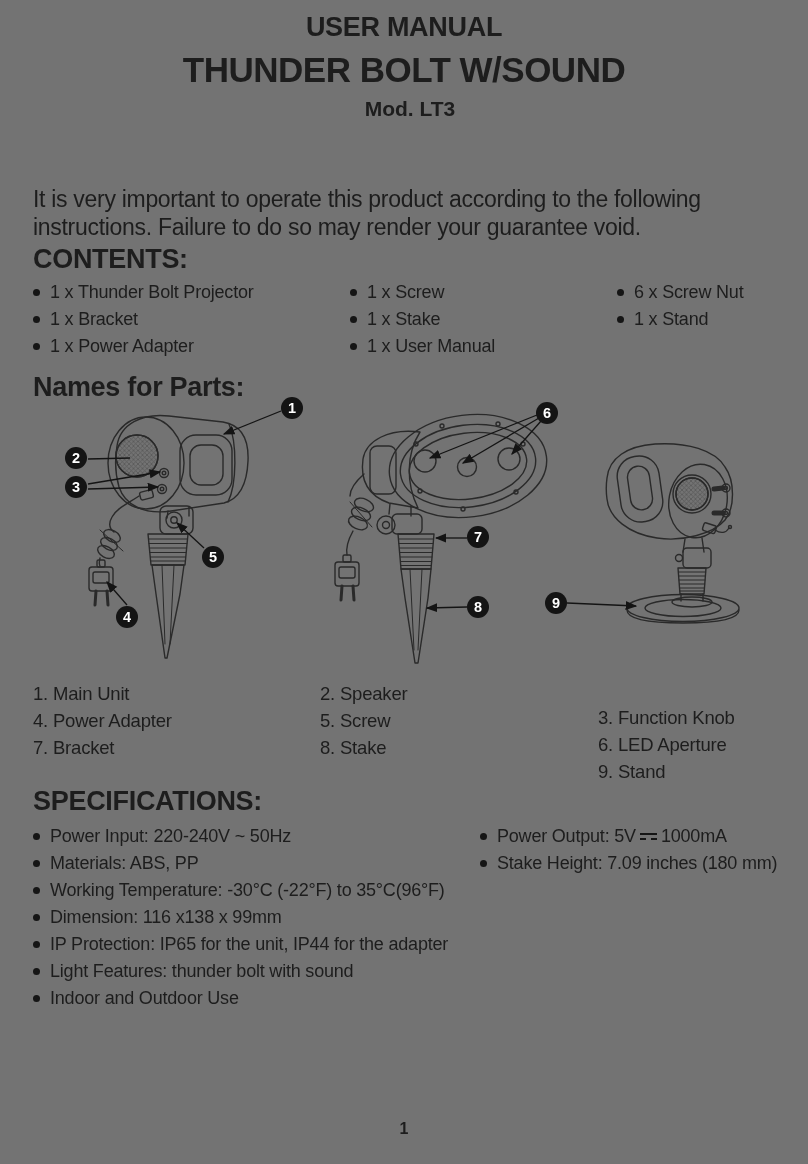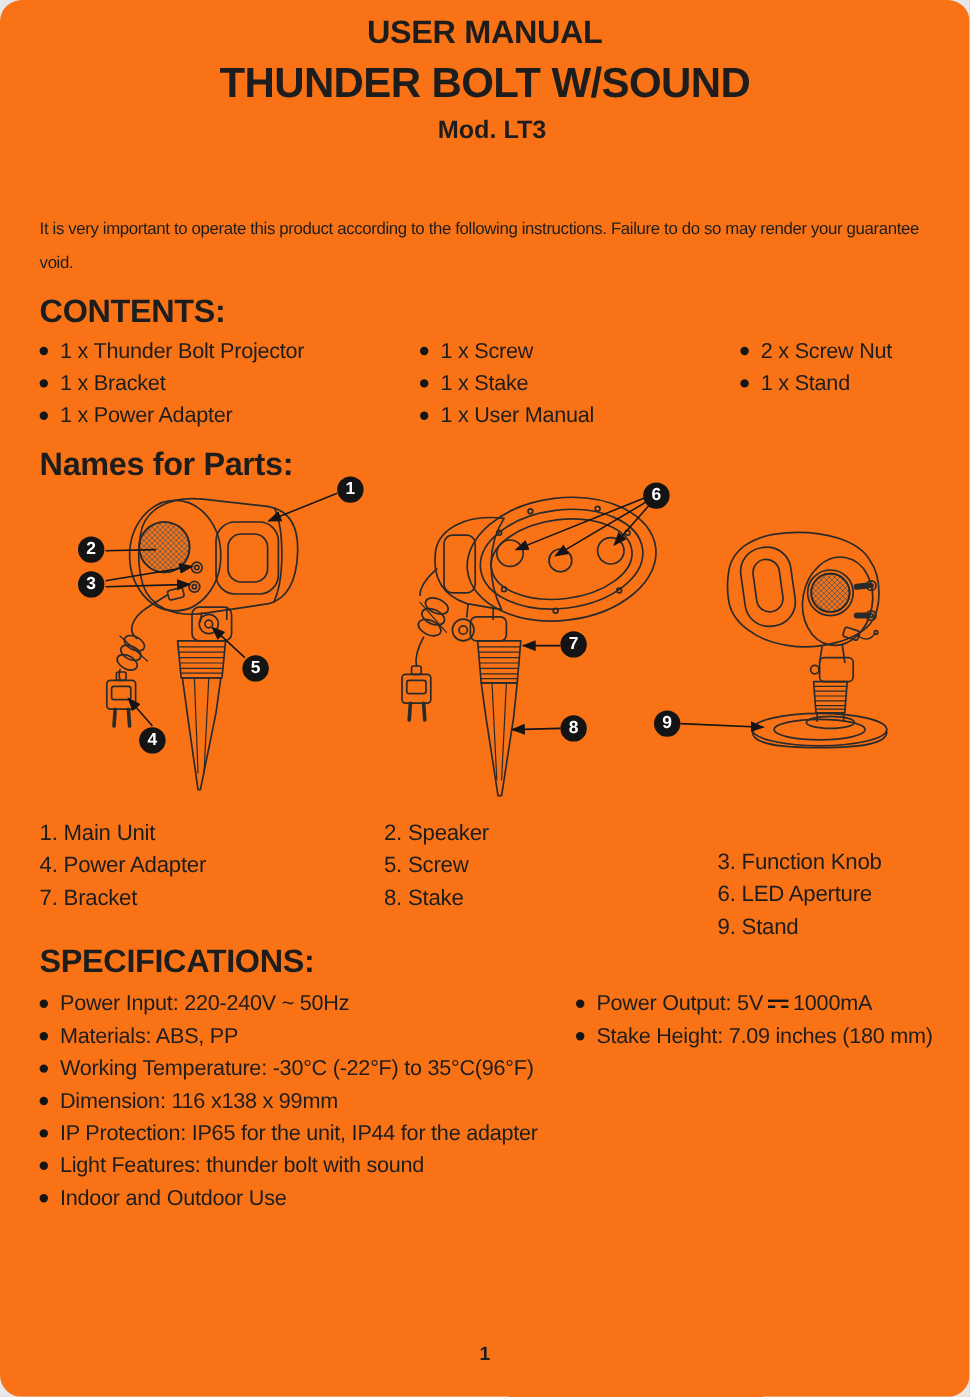--- a/index.html
+++ b/index.html
@@ -1,28 +1,27 @@
 <!DOCTYPE html>
 <html><head>
 <meta charset="utf-8">
 <style>
   html,body{margin:0;padding:0;background:#e8e8e8;}
   .page{
-    position:relative;width:808px;height:1164px;background:#f97316;
+    position:relative;width:808px;height:1164px;background:#737373;
     font-family:"Liberation Sans",sans-serif;color:#1d1d1d;overflow:hidden;
     margin:0 auto;
-    border-radius:18px;
   }
   
   .header{position:absolute;left:0;top:10px;width:808px;text-align:center;}
   .h-title{font-size:27px;font-weight:700;letter-spacing:-0.3px;margin:0;line-height:34px;}
   .h-product{font-size:35px;font-weight:700;letter-spacing:-0.5px;margin:6px 0 0 0;line-height:40px;}
   .h-model{font-size:21px;font-weight:700;margin:6px 0 0 12px;line-height:26px;}
   
-  .intro{position:absolute;left:33px;top:162px;width:760px;font-size:14px;
+  .intro{position:absolute;left:33px;top:162px;width:760px;font-size:23px;
          letter-spacing:-0.3px;line-height:28px;}
   
   .sec-h{font-size:27px;font-weight:700;letter-spacing:-0.3px;margin:0;}
   
   .contents{position:absolute;left:33px;top:244px;width:760px;}
   .c-cols{position:relative;margin-top:4px;height:85px;}
   .c-col{position:absolute;top:0;list-style:none;margin:0;padding:0;}
   .c-col.c0{left:0;} .c-col.c1{left:317px;} .c-col.c2{left:584px;}
   .bullet-item{font-size:18px;letter-spacing:-0.2px;line-height:27px;white-space:nowrap;}
   .dot{display:inline-block;width:7px;height:7px;border-radius:50%;background:#151515;
@@ -74,21 +73,21 @@
         <li class="bullet-item"><span class="dot"></span><span>1 x Thunder Bolt Projector</span></li>
         <li class="bullet-item"><span class="dot"></span><span>1 x Bracket</span></li>
         <li class="bullet-item"><span class="dot"></span><span>1 x Power Adapter</span></li>
       </ul>
       <ul class="c-col c1">
         <li class="bullet-item"><span class="dot"></span><span>1 x Screw</span></li>
         <li class="bullet-item"><span class="dot"></span><span>1 x Stake</span></li>
         <li class="bullet-item"><span class="dot"></span><span>1 x User Manual</span></li>
       </ul>
       <ul class="c-col c2">
-        <li class="bullet-item"><span class="dot"></span><span>2 x Screw Nut</span></li>
+        <li class="bullet-item"><span class="dot"></span><span>6 x Screw Nut</span></li>
         <li class="bullet-item"><span class="dot"></span><span>1 x Stand</span></li>
       </ul>
     </div>
   </div>
 
   <h2 class="sec-h names-h">Names for Parts:</h2>
 
   <div class="diagram">
 
     <svg class="illus" style="left:30px;top:0;" width="290" height="285" viewBox="0 0 290 285">

